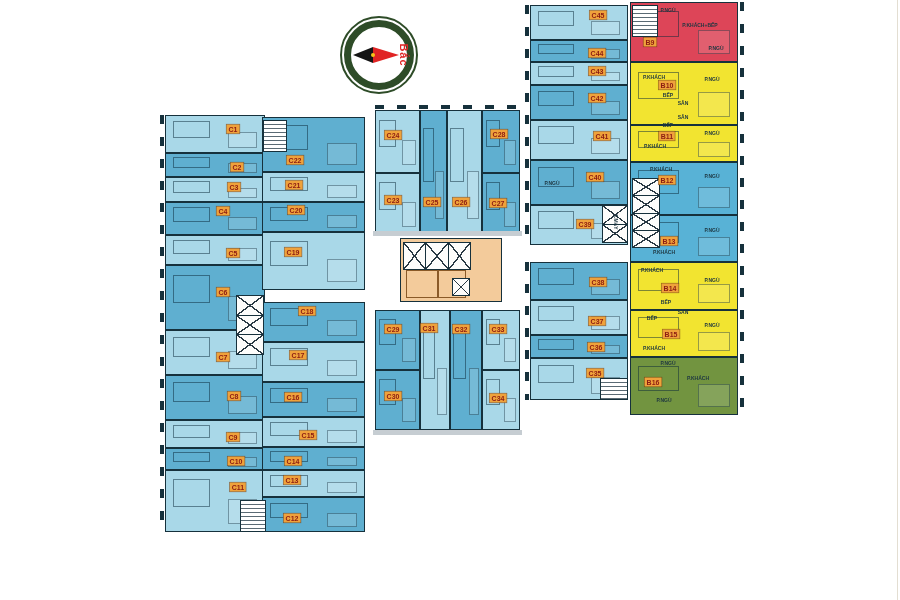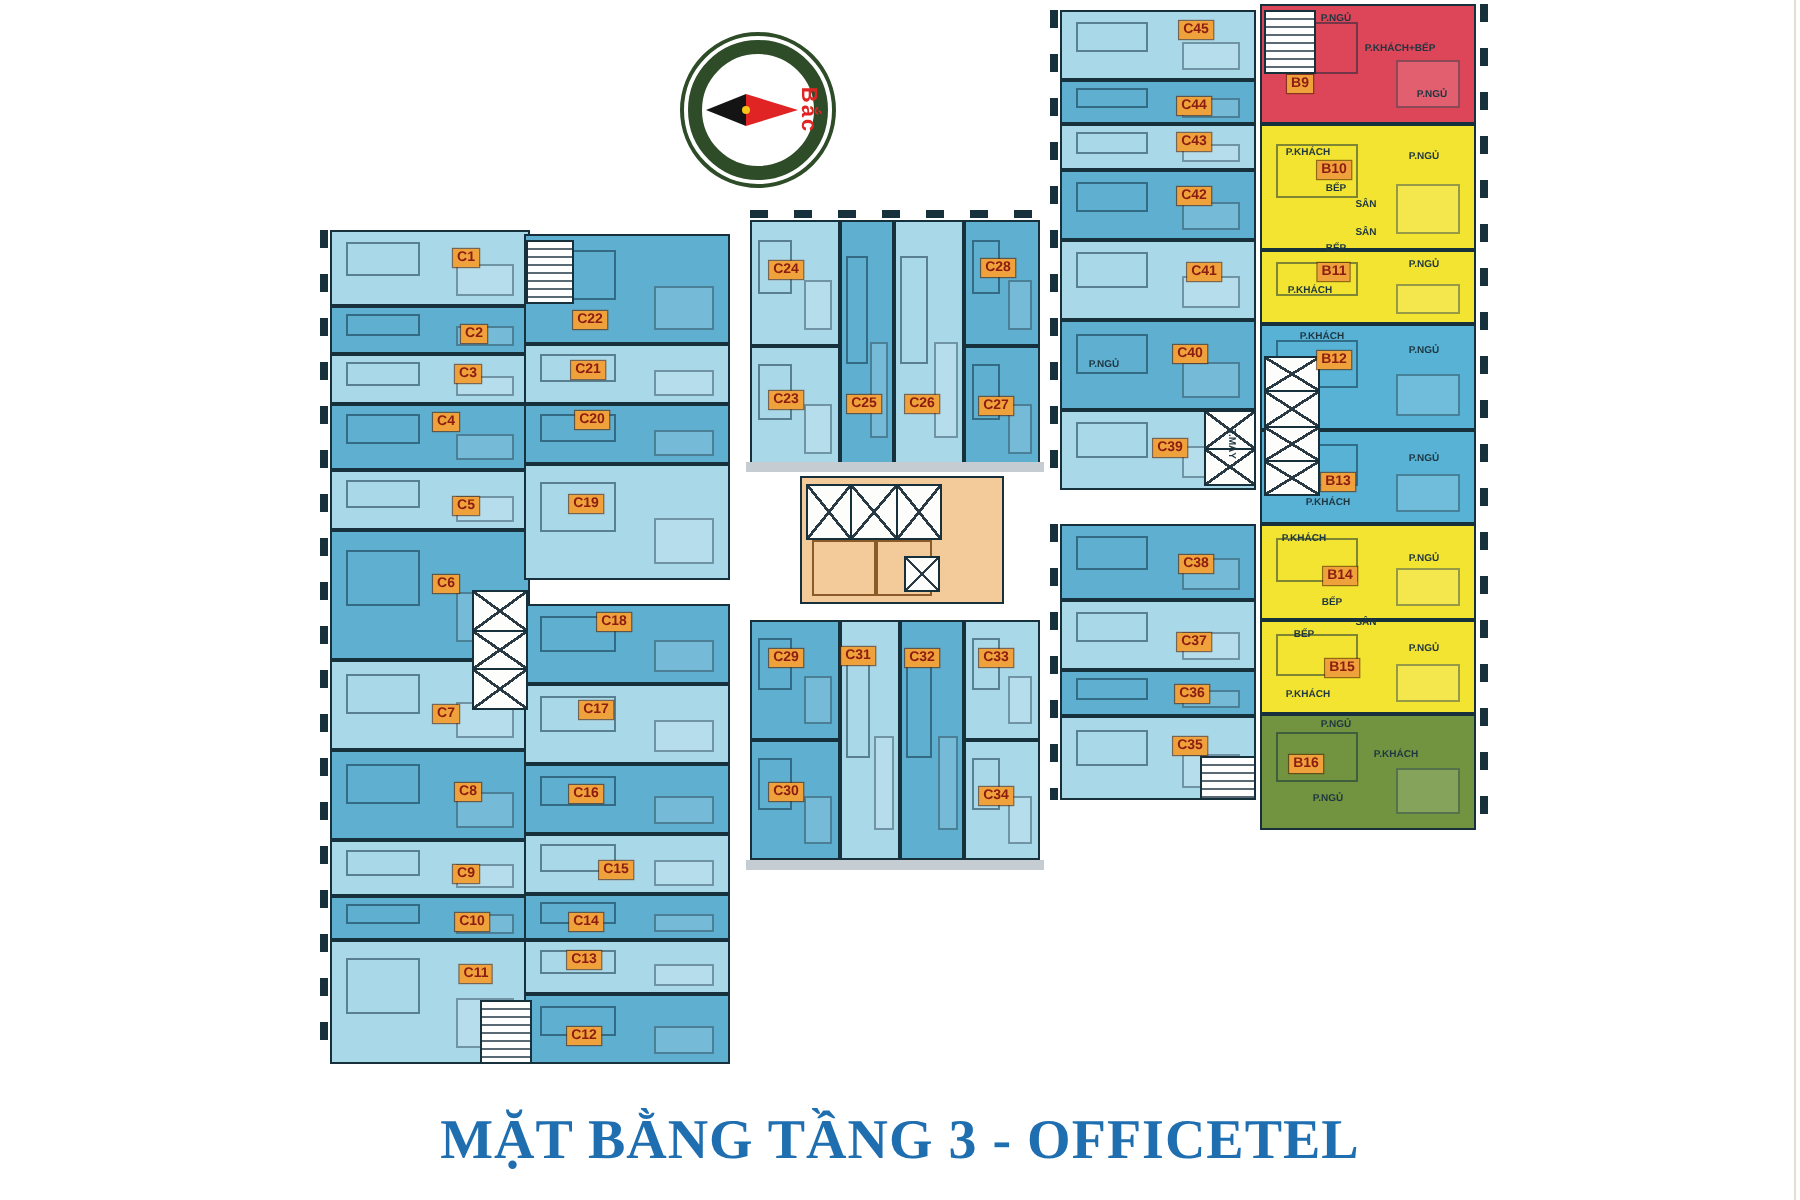--- a/index.html
+++ b/index.html
@@ -50,21 +50,20 @@
 
   <div class="compass">
     <div class="c-outer"></div>
     <div class="c-inner"></div>
     <div class="c-black"></div>
     <div class="c-red"></div>
     <div class="c-dot"></div>
     <div class="c-label">Bắc</div>
   </div>
 
-  <div class="title" style="color: rgb(31, 111, 176);">MẶT BẰNG TẦNG 3 - OFFICETEL</div>
 
   <div class="edge-line"></div>
 <div class="tick-v" style="left: 160px; top: 115px; width: 4px; height: 417px;"></div>
     <div class="tick-v" style="left: 740px; top: 2px; width: 4px; height: 413px;"></div>
     <div class="tick-v" style="left: 525px; top: 5px; width: 4px; height: 240px;"></div>
     <div class="tick-v" style="left: 525px; top: 262px; width: 4px; height: 138px;"></div>
     <div class="tick-h" style="left: 375px; top: 105px; width: 145px; height: 4px;"></div>
     <div class="bar" style="left: 373px; top: 231px; width: 149px; height: 5px;"></div>
     <div class="bar" style="left: 373px; top: 430px; width: 149px; height: 5px;"></div>
     <div class="unit" style="left: 165px; top: 115px; width: 100px; height: 38px; background: rgb(169, 216, 232);"></div>

